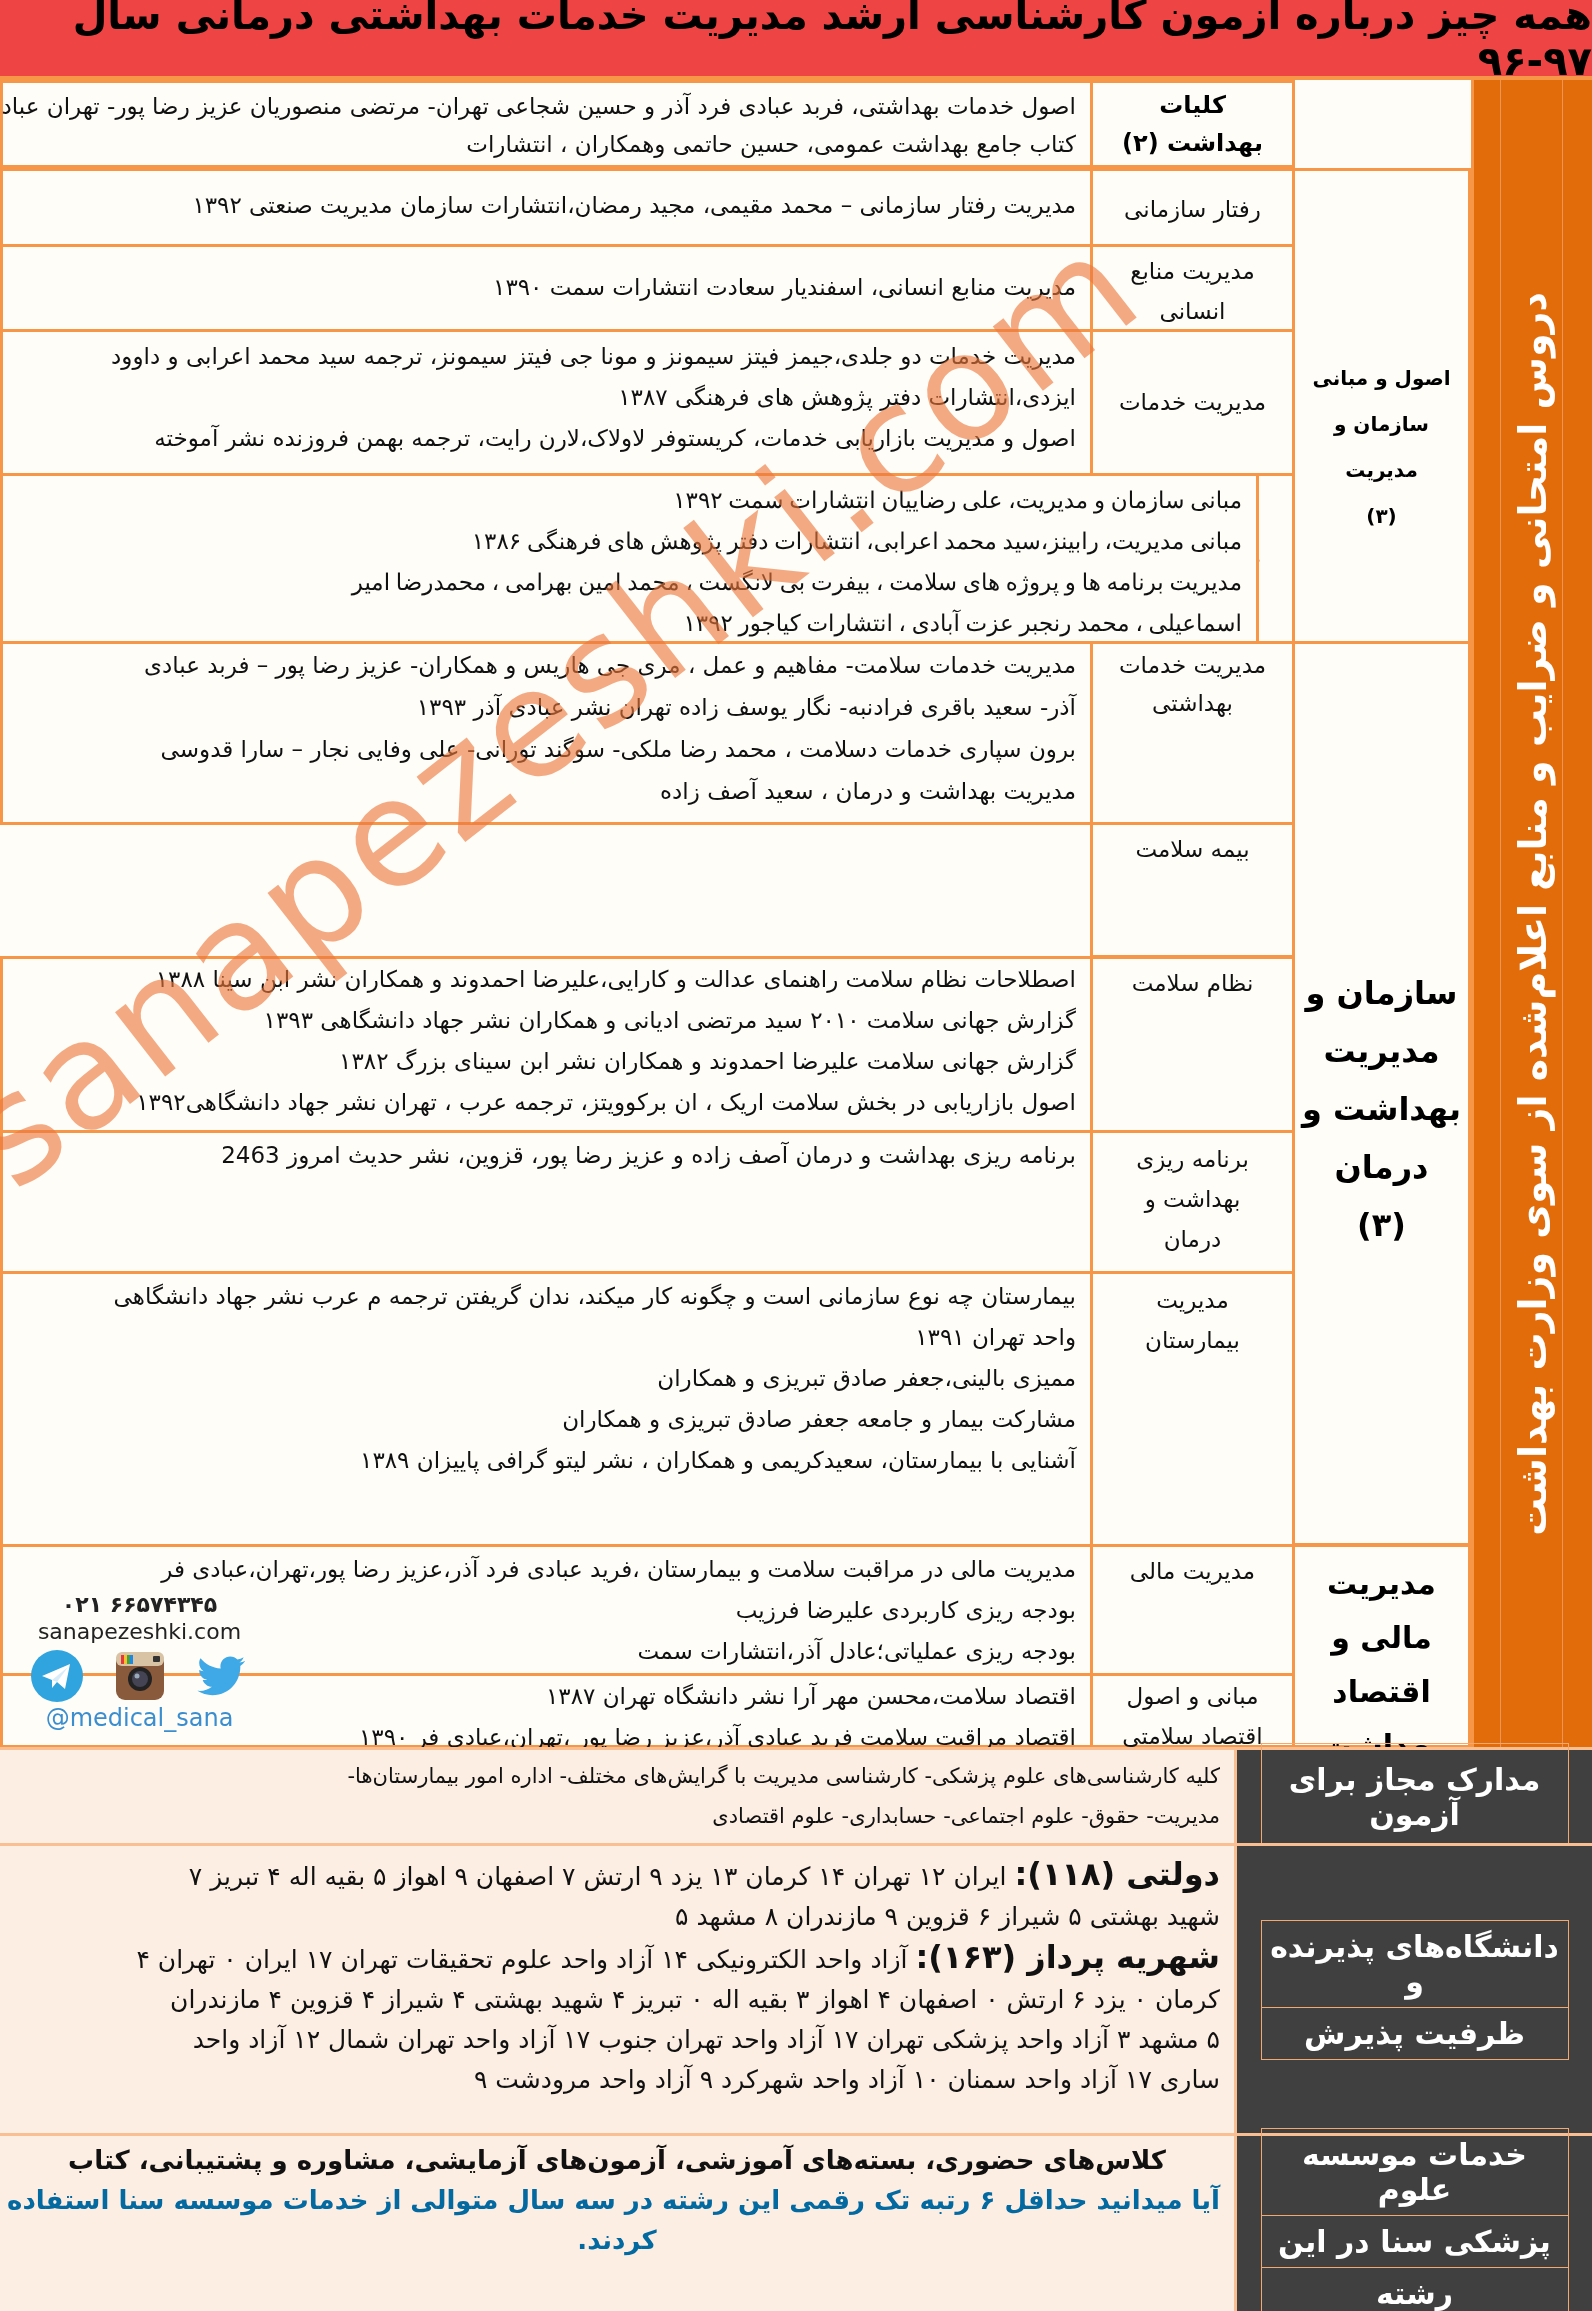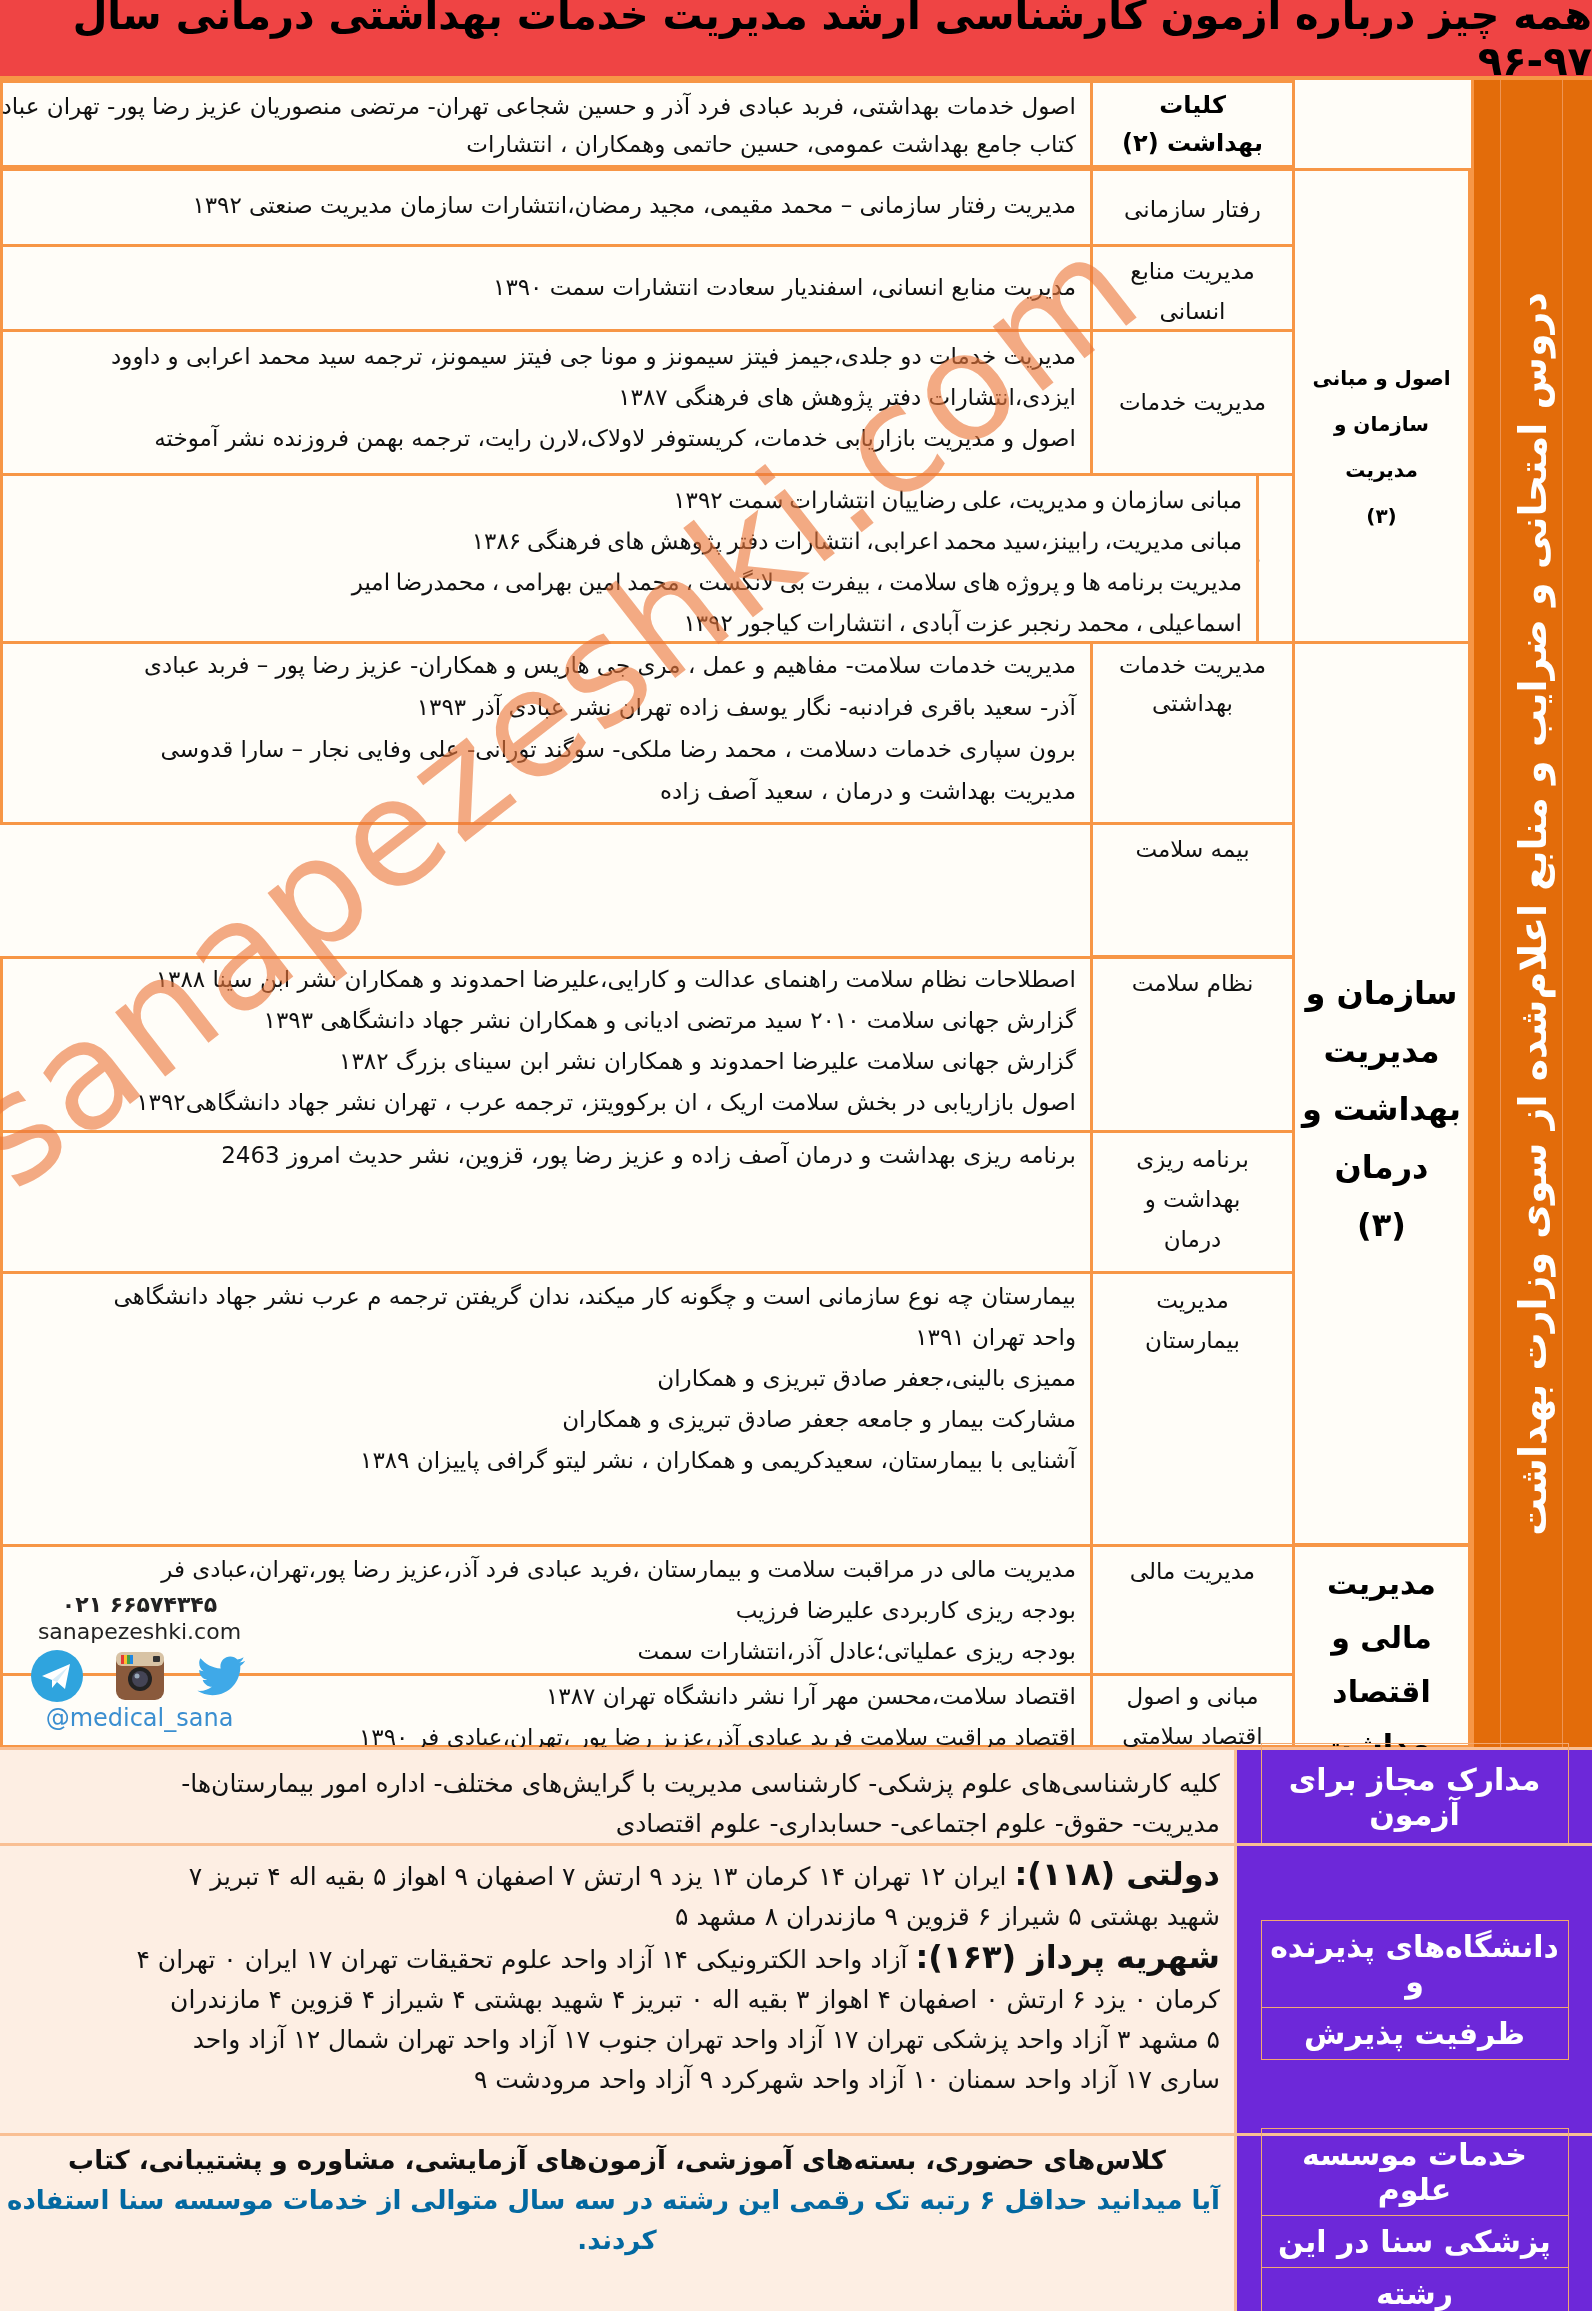--- a/index.html
+++ b/index.html
@@ -52,21 +52,21 @@
   .social .handle { font-size: 24px; color: #3A8ED0; margin-top: 0; }
 
   
   .lower-row { position: absolute; left: 0; width: 1592px; border-top: 3px solid #F9BF93; }
   .lower-text {
     position: absolute; left: 0; top: 0; width: 1234px; height: 100%;
     background: #FDEEE3; padding: 6px 14px; color: #111; text-align: right;
   }
   .lower-label {
     position: absolute; left: 1234px; top: 0; width: 358px; height: 100%;
-    background: #6d28d9; border-left: 3px solid #F9BF93;
+    background: #404040; border-left: 3px solid #F9BF93;
     display: flex; align-items: center; justify-content: center;
   }
   .label-box {
     border: 1px solid #F2A870; width: 308px; text-align: center; color: #fff;
     font-weight: bold; font-size: 30px;
   }
   .label-box div { border-bottom: 1px solid #F2A870; padding: 8px 0; }
   .label-box div:last-child { border-bottom: none; }
   .red { color: #0369a1; }
 </style>
@@ -240,21 +240,21 @@
     <svg class="ico" viewBox="0 0 54 54">
       <path d="M50 12c-1.8.8-3.6 1.3-5.6 1.5 2-1.2 3.5-3.1 4.2-5.3-1.9 1.1-4 1.9-6.2 2.3C40.6 8.6 38 7.4 35.2 7.4c-5.4 0-9.8 4.4-9.8 9.8 0 .8.1 1.5.3 2.2C17.5 19 10.3 15.1 5.5 9.2c-.8 1.4-1.3 3.1-1.3 4.9 0 3.4 1.7 6.4 4.4 8.2-1.6-.1-3.1-.5-4.4-1.2v.1c0 4.8 3.4 8.7 7.9 9.6-.8.2-1.7.3-2.6.3-.6 0-1.3-.1-1.8-.2 1.3 3.9 4.9 6.7 9.2 6.8-3.4 2.6-7.6 4.2-12.2 4.2-.8 0-1.6 0-2.3-.1 4.3 2.8 9.5 4.4 15 4.4 18.1 0 27.9-15 27.9-27.9v-1.3c1.9-1.4 3.6-3.1 4.9-5z" fill="#3FA9E8"></path>
     </svg>
   </div>
   <div class="handle">@medical_sana</div>
 </div>
 
 <div class="watermark">sanapezeshki.com</div>
 
 <div class="lower-row" style="top:1747px; height:96px;">
-  <div class="lower-text" style="font-size:25px; line-height:40px; padding-top:14px;">
+  <div class="lower-text" style="font-size:21px; line-height:40px; padding-top:6px;">
     <div>کلیه کارشناسی‌های علوم پزشکی- کارشناسی مدیریت با گرایش‌های مختلف- اداره امور بیمارستان‌ها-</div>
     <div>مدیریت- حقوق- علوم اجتماعی- حسابداری- علوم اقتصادی</div>
   </div>
   <div class="lower-label">
     <div class="label-box" style="padding:4px 0;">
       <div style="padding:14px 0;">مدارک مجاز برای آزمون</div>
     </div>
   </div>
 </div>
 

